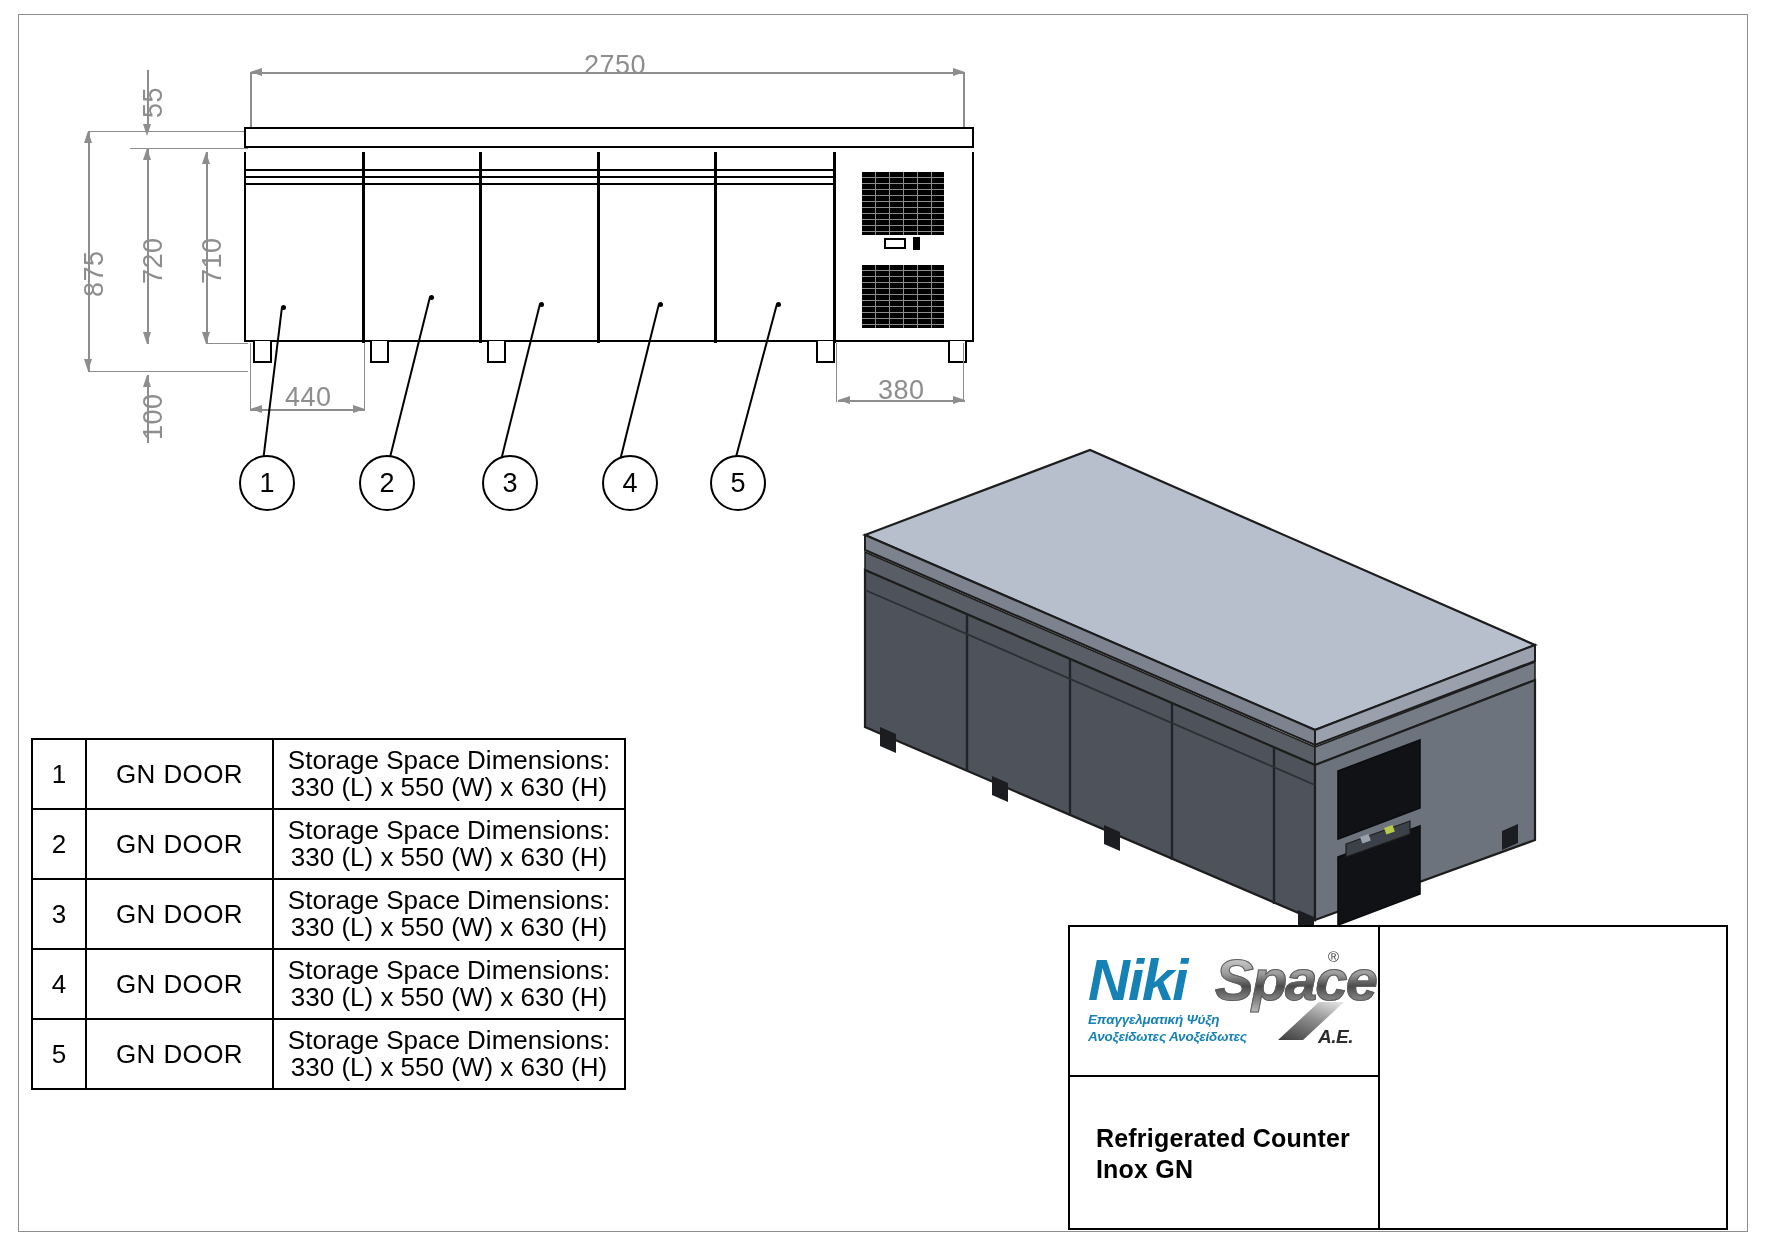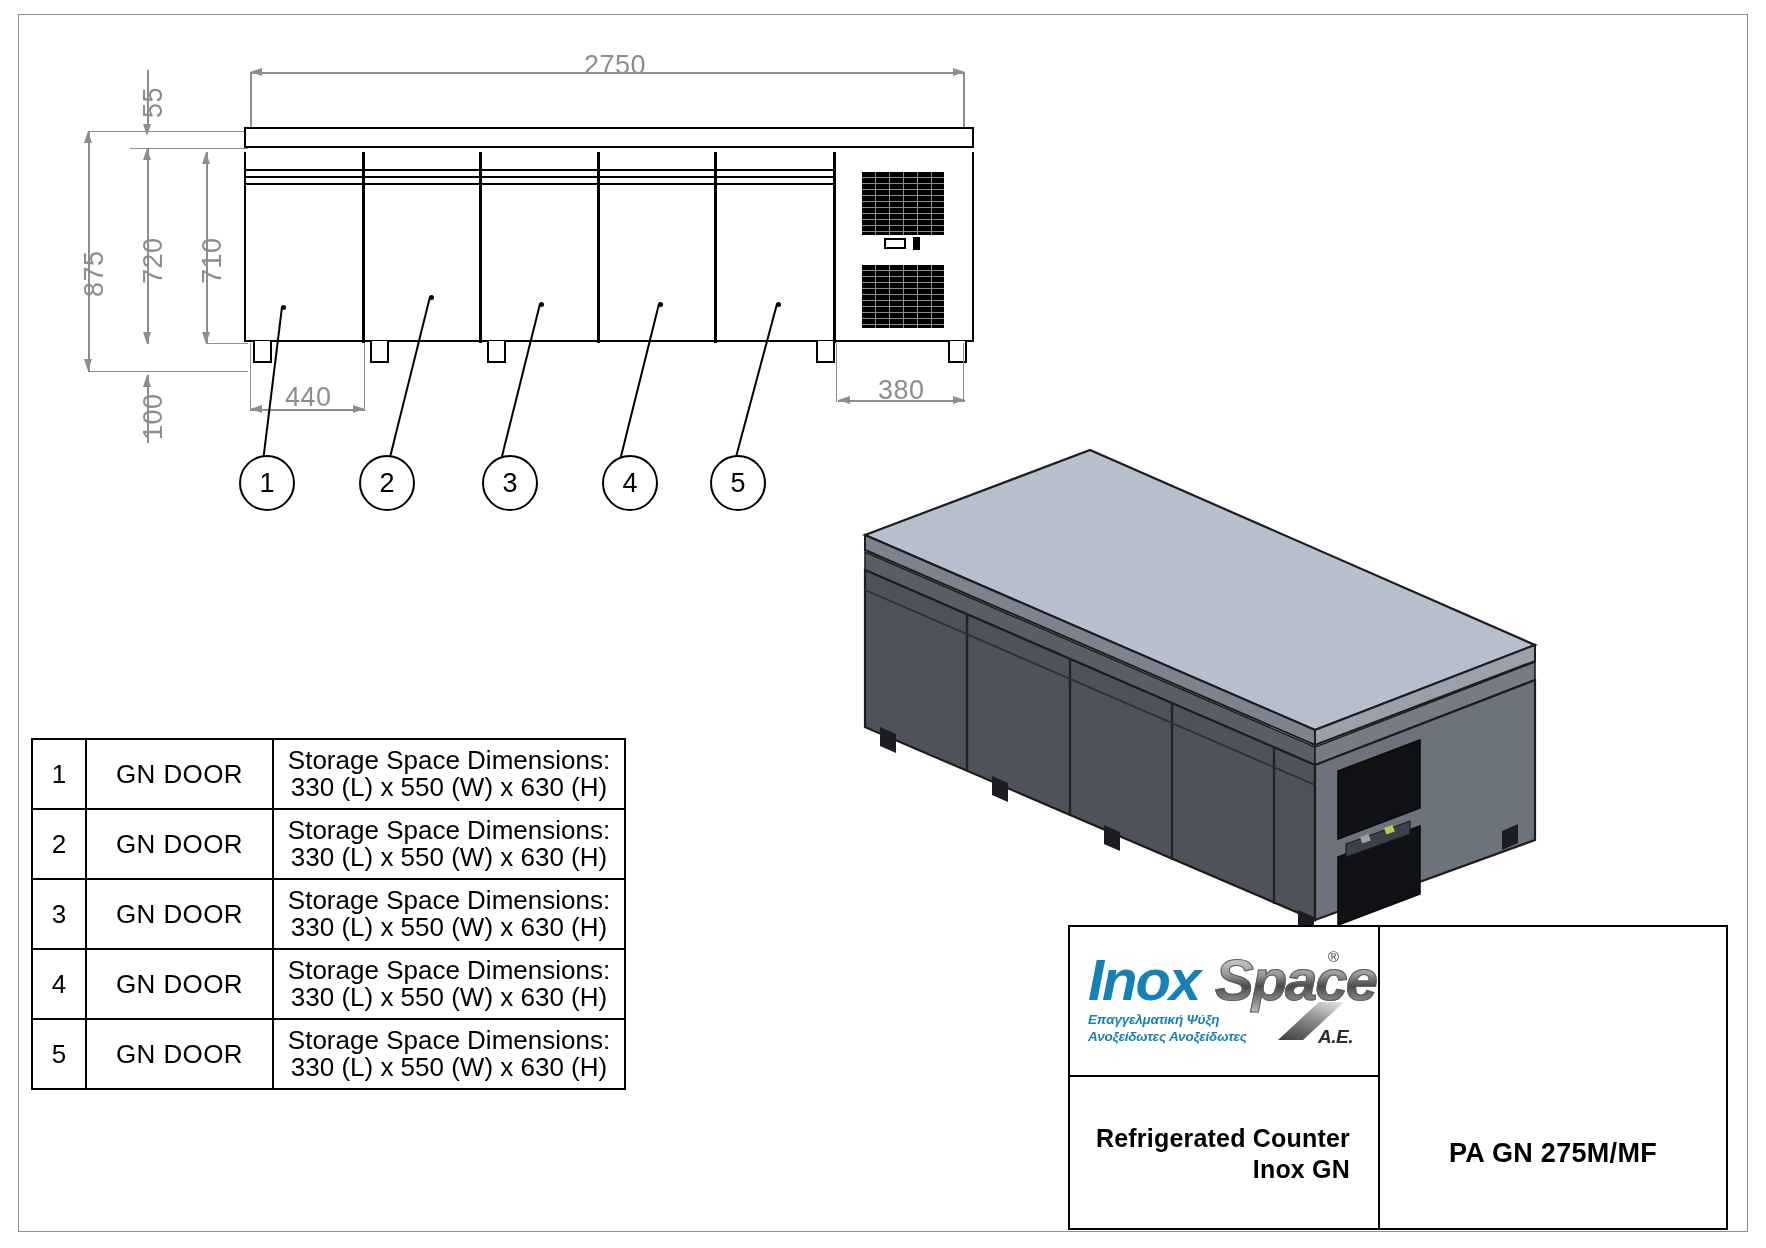--- a/index.html
+++ b/index.html
@@ -58,21 +58,21 @@
 
   
   #title-block{position:absolute;left:1068px;top:925px;width:660px;height:305px;}
   #tb-frame{position:absolute;left:0;top:0;width:660px;height:305px;
             border:2px solid #000;box-sizing:border-box;background:#fff;}
   #tb-vdiv{position:absolute;left:310px;top:0;width:2px;height:305px;background:#000;}
   #tb-hdiv{position:absolute;left:0;top:150px;width:310px;height:2px;background:#000;}
   #tb-logo-cell{position:absolute;left:0;top:0;width:310px;height:150px;
                 display:flex;align-items:center;justify-content:center;}
   #tb-desc-cell{position:absolute;left:0;top:152px;width:310px;height:153px;
-                display:flex;align-items:center;justify-content:center;text-align:right;
+                display:flex;align-items:center;justify-content:center;text-align:left;
                 font-weight:bold;font-size:25px;line-height:1.22;letter-spacing:.2px;}
   #tb-model-cell{position:absolute;left:312px;top:152px;width:346px;height:153px;
                  display:flex;align-items:center;justify-content:center;
                  font-weight:bold;font-size:27px;letter-spacing:.3px;}
 
   
   #logo-wrap{position:relative;width:282px;height:120px;}
   #logo-niki{position:absolute;left:6px;top:6px;font-size:58px;font-weight:bold;
              font-style:italic;color:#1581b4;letter-spacing:-2px;
              font-family:"Liberation Sans",sans-serif;}
@@ -343,33 +343,30 @@
   </tbody>
 </table>
 
 <div id="title-block">
   <div id="tb-frame"></div>
   <div id="tb-vdiv"></div>
   <div id="tb-hdiv"></div>
 
   <div id="tb-logo-cell">
     <div id="logo-wrap">
-      <div id="logo-niki">Inox</div>
+      <div id="logo-niki">Niki</div>
       <div id="logo-inox">Space</div>
       <div id="logo-reg">®</div>
       <div id="logo-slash"></div>
       <div id="logo-gr1">Επαγγελματική Ψύξη</div>
       <div id="logo-gr2">Ανοξείδωτες Ανοξείδωτες</div>
       <div id="logo-ae">A.E.</div>
     </div>
   </div>
 
   <div id="tb-desc-cell">
     <div>
       <div>Refrigerated Counter</div>
       <div>Inox GN</div>
     </div>
   </div>
 
-  <div id="tb-model-cell">
-    <span>PA GN 275M/MF</span>
-  </div>
 </div>
 
 </body></html>

